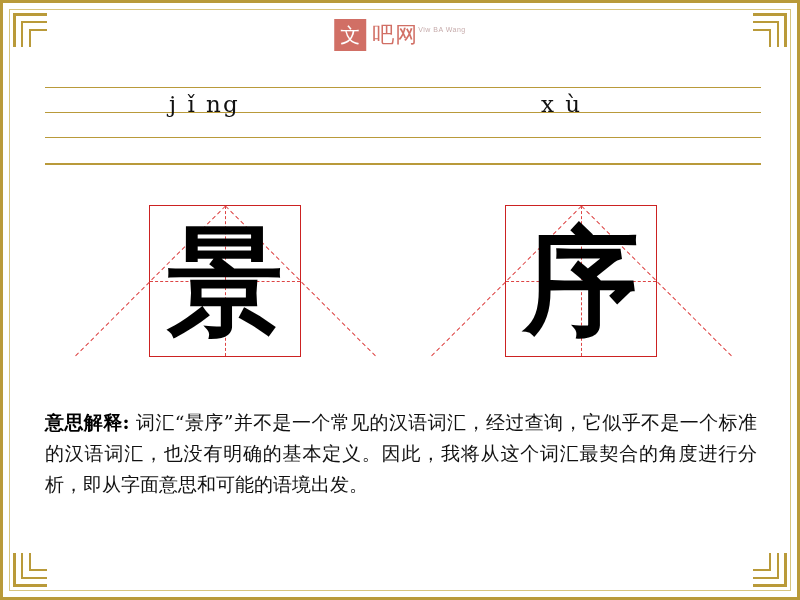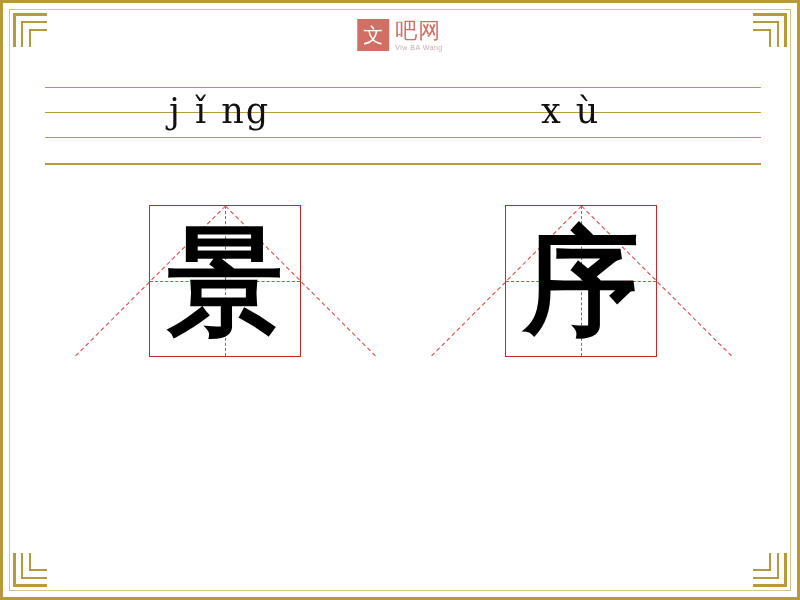--- a/index.html
+++ b/index.html
@@ -70,21 +70,21 @@
     height: 32px;
     background: #c0392b;
     color: #ffffff;
     font-size: 20px;
     line-height: 32px;
     text-align: center;
     font-family: "DejaVu Sans", sans-serif;
   }
   .logo-text {
     display: flex;
-    flex-direction: column;
+    flex-direction: row;
     align-items: flex-start;
     line-height: 1;
   }
   .logo-text .cn {
     font-size: 22px;
     color: #c0392b;
     font-family: "DejaVu Sans", sans-serif;
     letter-spacing: 1px;
   }
   .logo-text .en {
@@ -112,21 +112,21 @@
   }
   .staff-line.l0 { top: 0; }
   .staff-line.l1 { top: 25px; }
   .staff-line.l2 { top: 50px; }
   .staff-line.l3 { top: 76px; height: 2px; }
 
   .pinyin {
     position: absolute;
     top: 4px;
     font-family: "DejaVu Serif", serif;
-    font-size: 35px;
+    font-size: 23px;
     color: #111111;
     letter-spacing: 2px;
     white-space: nowrap;
   }
   .pinyin.p0 { left: 124px; }
   .pinyin.p1 { left: 496px; }
 
   
   .char-row {
     position: absolute;
@@ -278,13 +278,17 @@
     </div>
     <div class="char-box b1">
       <div class="grid-line grid-h"></div>
       <div class="grid-line grid-v"></div>
       <div class="grid-d d1"></div>
       <div class="grid-d d2"></div>
       <div class="char-glyph">序</div>
     </div>
   </div>
 
+  <div class="explain">
+    <span class="explain-label">意思解释:</span>
+    <span class="explain-text">词汇“景序”并不是一个常见的汉语词汇，经过查询，它似乎不是一个标准的汉语词汇，也没有明确的基本定义。因此，我将从这个词汇最契合的角度进行分析，即从字面意思和可能的语境出发。</span>
+  </div>
 </div>
 
 </body></html>

